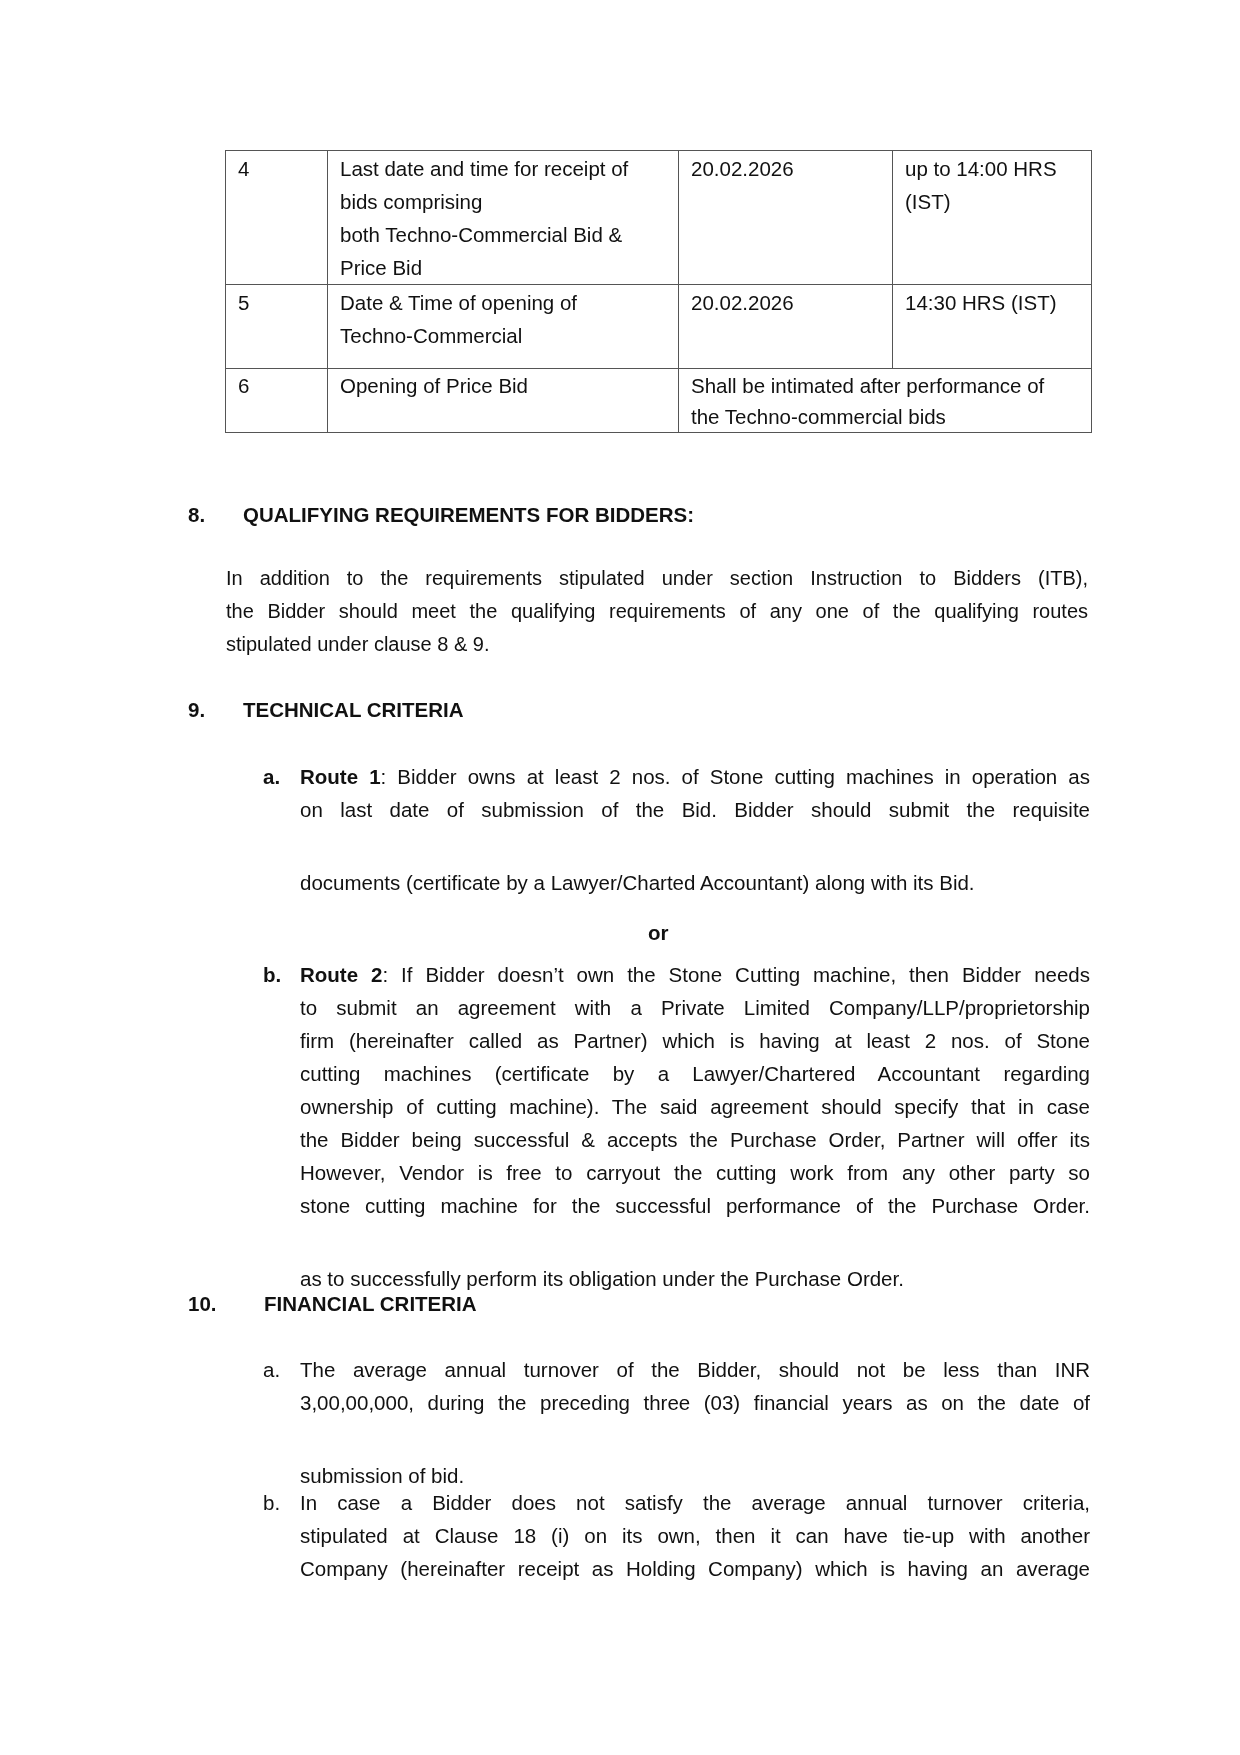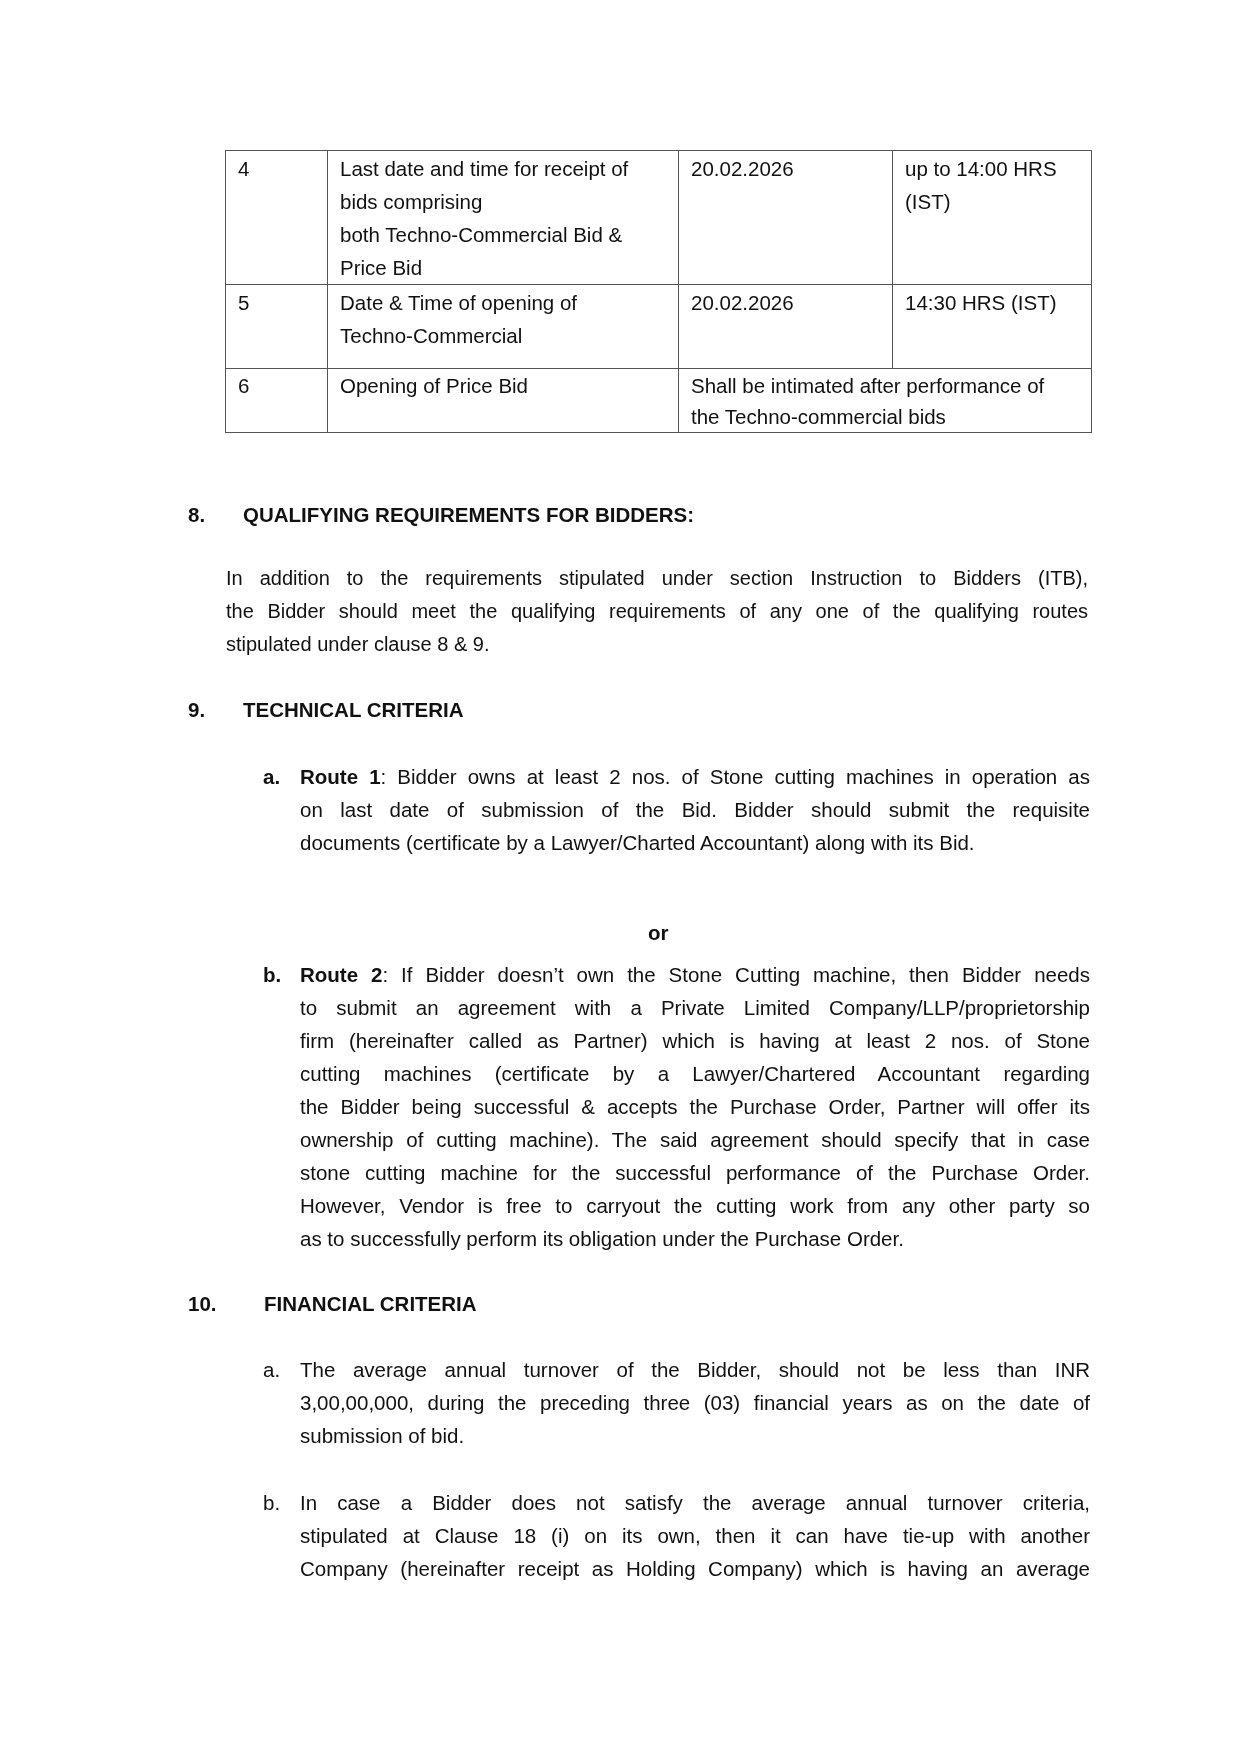--- a/index.html
+++ b/index.html
@@ -35,21 +35,21 @@
     .heading .txt { position: absolute; left: 55px; white-space: nowrap; }
     .para {
       position: absolute; font-size: 20px; line-height: 33px; text-align: justify;
     }
     .para .l { display: block; text-align: justify; text-align-last: justify; white-space: nowrap; }
     .para .l.last { text-align-last: left; }
     .item { position: absolute; font-size: 20.5px; line-height: 33px; }
     .item .lbl { position: absolute; left: 0; top: 0; }
     .item .body { position: absolute; left: 37px; width: 790px; }
     .item .body .l { display: block; text-align: justify; text-align-last: justify; white-space: nowrap; }
-    .item .body .l.last { text-align-last: left; }
+    .item .body .l.last { text-align-last: left; margin-top: 40px; }
     .bold { font-weight: bold; }
     .or-sep { position: absolute; left: 648px; font-weight: bold; font-size: 20.5px; line-height: 33px; }
   </style>
 </head>
 <body>
 
 <div class="page">
 
   <table class="sched-table">
     <colgroup>
@@ -123,24 +123,24 @@
 
   <div class="or-sep" style="top:916px;">or</div>
 
   <div class="item" style="left:263px; top:958px; width:827px; height:297px;">
     <span class="lbl bold">b.</span>
     <div class="body">
       <span class="l"><b>Route 2</b><span>: If Bidder doesn’t own the Stone Cutting machine, then Bidder needs</span></span>
       <span class="l">to submit an agreement with a Private Limited Company/LLP/proprietorship</span>
       <span class="l">firm (hereinafter called as Partner) which is having at least 2 nos. of Stone</span>
       <span class="l">cutting machines (certificate by a Lawyer/Chartered Accountant regarding</span>
+      <span class="l">ownership of cutting machine). The said agreement should specify that in case</span>
       <span class="l">the Bidder being successful &amp; accepts the Purchase Order, Partner will offer its</span>
-      <span class="l">ownership of cutting machine). The said agreement should specify that in case</span>
+      <span class="l">However, Vendor is free to carryout the cutting work from any other party so</span>
       <span class="l">stone cutting machine for the successful performance of the Purchase Order.</span>
-      <span class="l">However, Vendor is free to carryout the cutting work from any other party so</span>
       <span class="l last">as to successfully perform its obligation under the Purchase Order.</span>
     </div>
   </div>
 
   <div class="heading" style="left:188px; top:1287px;">
     <span class="num">10.</span>
     <span class="txt" style="left:36px;margin-left:40px;">FINANCIAL CRITERIA</span>
   </div>
 
   <div class="item" style="left:263px; top:1353px; width:827px; height:99px;">

